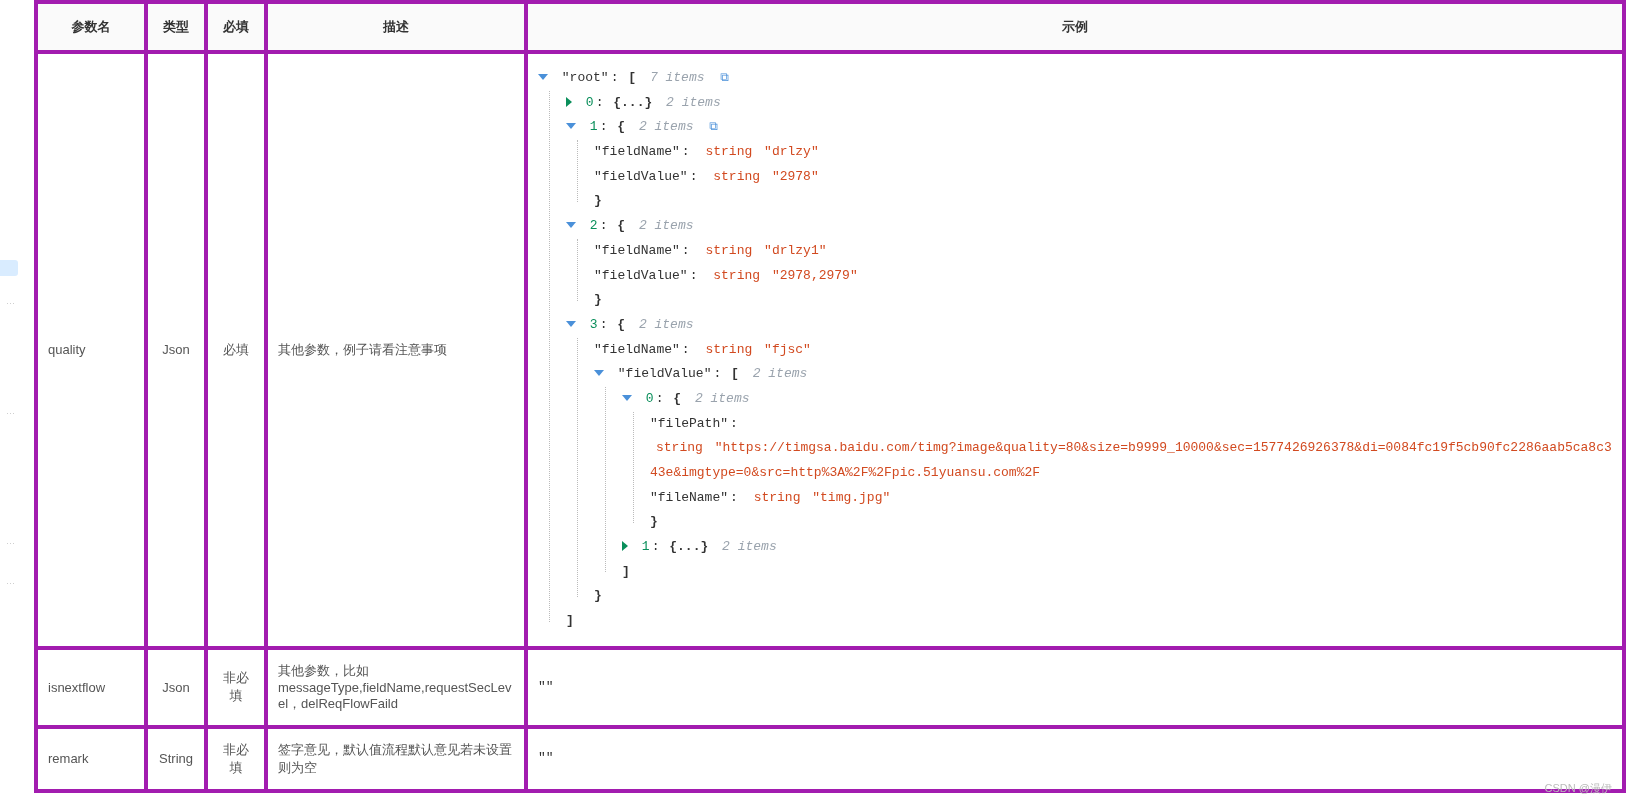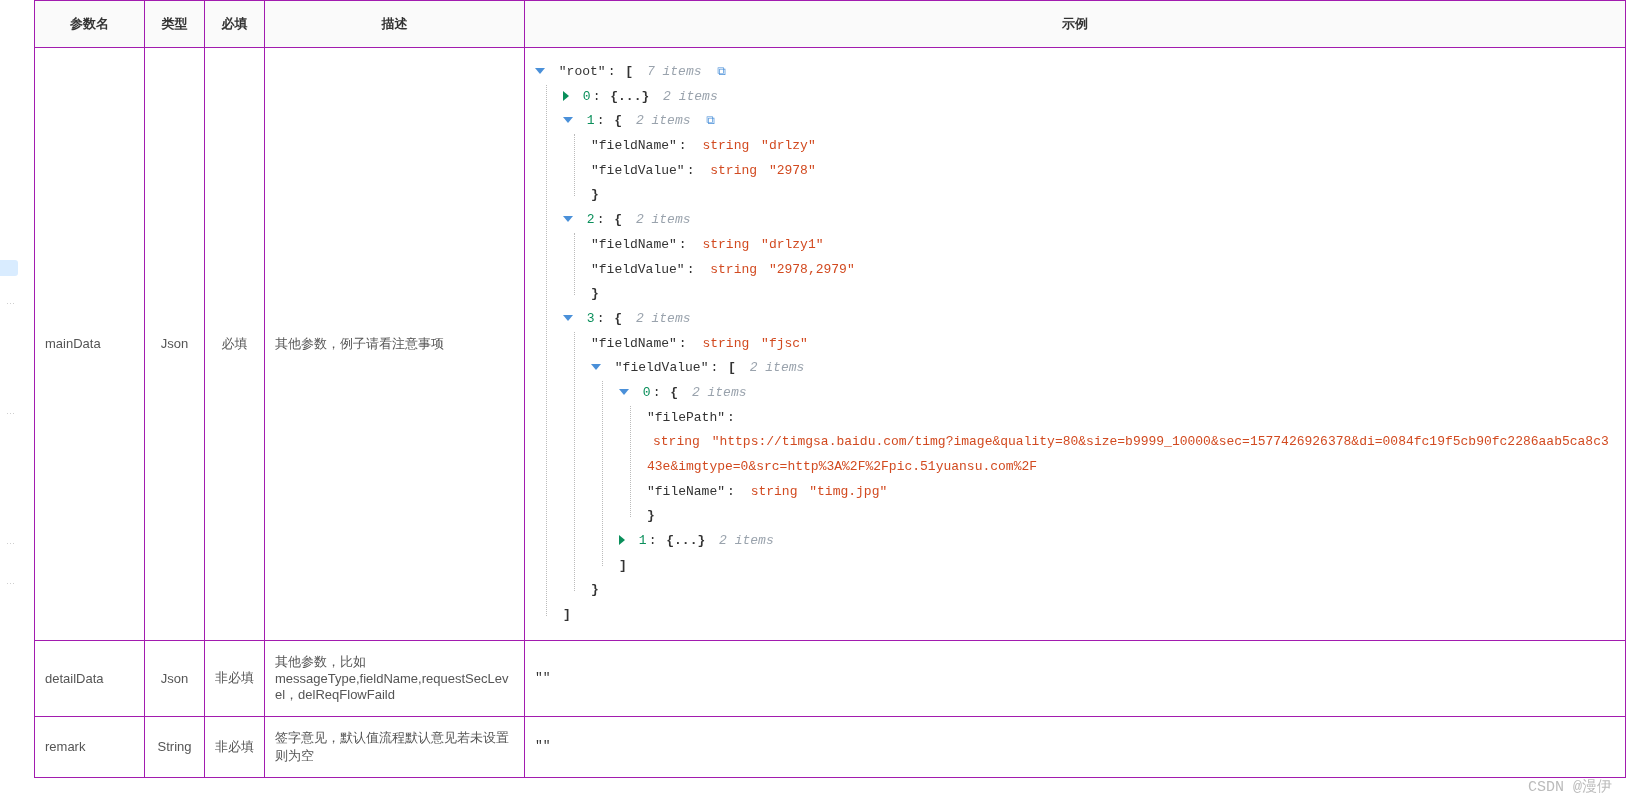--- a/index.html
+++ b/index.html
@@ -10,21 +10,21 @@
     background: #fff;
     padding: 0 0 0 34px;
     overflow-x: hidden;
   }
   table.params {
     border-collapse: collapse;
     width: 100%;
     table-layout: fixed;
   }
   table.params th, table.params td {
-    border: 1px solid #a21caf;
+    border: 4px solid #a21caf;
     padding: 12px 10px;
     vertical-align: top;
     font-size: 13px;
   }
   table.params th {
     background: #fafafa;
     font-weight: 600;
     text-align: center;
     color: #333;
     padding: 14px 10px;
@@ -90,22 +90,21 @@
   .jtree .type-str { color: #d24a20; margin: 0 4px 0 6px; font-style: normal; }
   .jtree .str-val  { color: #d24a20; }
   .jtree .idx      { color: #0a8f5b; }
   .jtree .collapsed-brackets { color:#333; font-weight:600; }
 
   .watermark {
     position: fixed;
     right: 14px;
     bottom: 6px;
     color: #bbb;
-    font-size: 15px;
-    font-family: Liberation Mono, monospace;
+    font-size: 11px;
   }
   .left-gutter {
     position: fixed;
     left: 0; top: 0; bottom: 0;
     width: 28px;
     background: #fff;
   }
   .left-gutter .dotcol {
     position: absolute;
     left: 6px;
@@ -149,21 +148,21 @@
       <th>类型</th>
       <th>必填</th>
       <th>描述</th>
       <th>示例</th>
     </tr>
   </thead>
   <tbody>
 
 
     <tr>
-      <td style="vertical-align:middle">mainData</td>
+      <td style="vertical-align:middle">quality</td>
       <td class="center" style="vertical-align:middle">Json</td>
       <td class="center" style="vertical-align:middle">必填</td>
       <td style="vertical-align:middle">其他参数，例子请看注意事项</td>
       <td>
         <div class="jtree">
 
           <div class="node">
             <span class="toggle expanded"></span>
             <span class="key">"root"</span><span class="colon">:</span>
             <span class="bracket">[</span>
@@ -272,21 +271,21 @@
               <div class="node"><span class="bracket">}</span></div>
             </div>
 
             <div class="node"><span class="bracket">]</span></div>
           </div>
         </div>
       </td>
     </tr>
 
     <tr>
-      <td style="vertical-align:middle">detailData</td>
+      <td style="vertical-align:middle">isnextflow</td>
       <td class="center" style="vertical-align:middle">Json</td>
       <td class="center" style="vertical-align:middle">非必填</td>
       <td>其他参数，比如messageType,fieldName,requestSecLevel，delReqFlowFaild</td>
       <td style="vertical-align:middle">
         <span class="jtree">""</span>
       </td>
     </tr>
 
     <tr>
       <td style="vertical-align:middle">remark</td>

